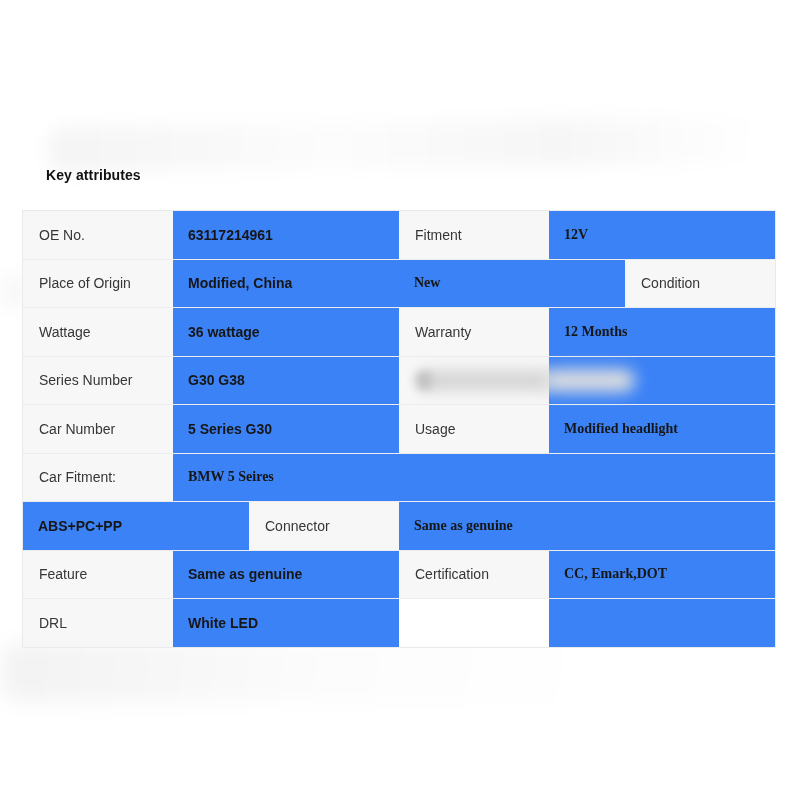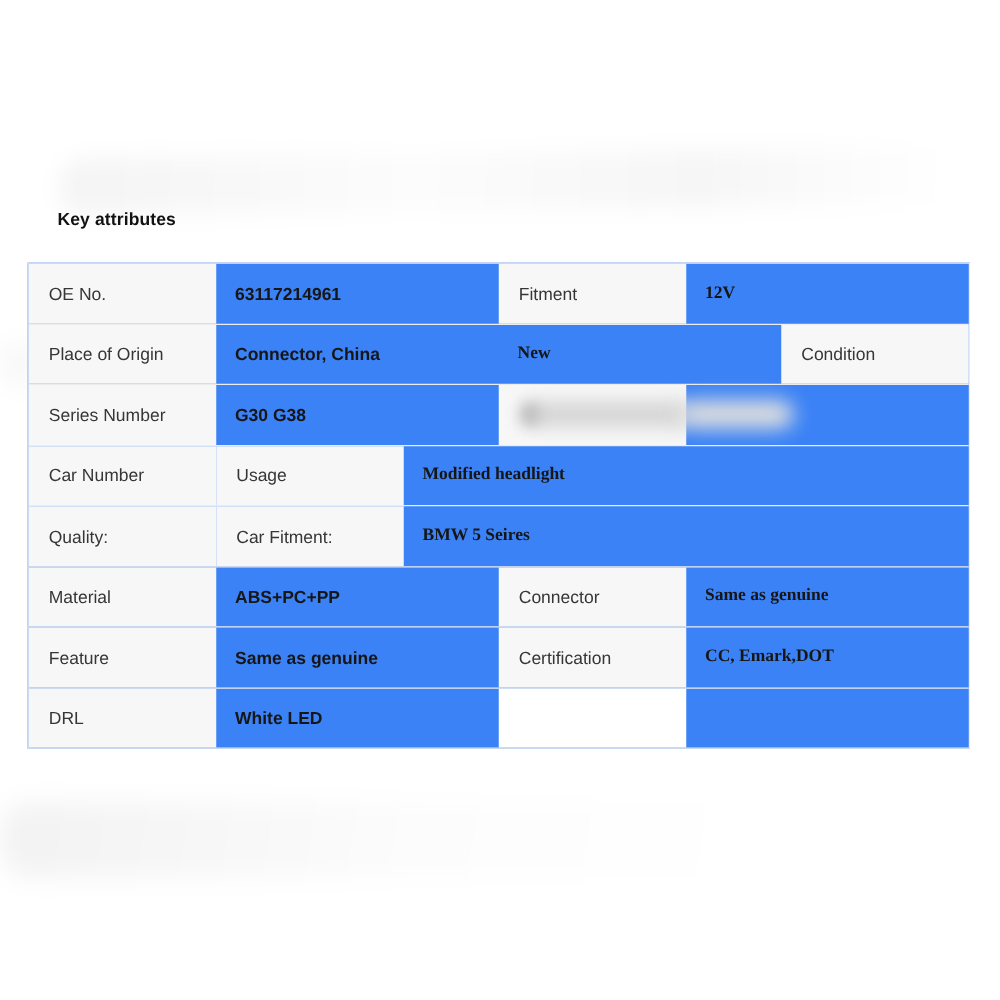--- a/index.html
+++ b/index.html
@@ -126,45 +126,50 @@
 
 <div class="attr-table">
     <div class="row">
       <div class="cell label">OE No.</div>
       <div class="cell value">63117214961</div>
       <div class="cell label">Fitment</div>
       <div class="cell value last">12V</div>
     </div>
     <div class="row">
       <div class="cell label">Place of Origin</div>
-      <div class="cell value">Connector, China</div>
+      <div class="cell value">Modified, China</div>
       <div class="cell value last">New</div>
       <div class="cell label">Condition</div>
+    </div>
+    <div class="row">
+      <div class="cell label">Wattage</div>
+      <div class="cell value">36 wattage</div>
+      <div class="cell label">Warranty</div>
+      <div class="cell value last">12 Months</div>
     </div>
     <div class="row">
       <div class="cell label">Series Number</div>
       <div class="cell value">G30 G38</div>
       <div class="cell label"></div>
       <div class="cell value last"></div>
       <div class="blob blob-a"></div>
       <div class="blob blob-b"></div>
       <div class="blob blob-c"></div>
     </div>
     <div class="row">
       <div class="cell label">Car Number</div>
+      <div class="cell value">5 Series G30</div>
       <div class="cell label">Usage</div>
       <div class="cell value last">Modified headlight</div>
     </div>
     <div class="row">
-      <div class="cell label">Quality:</div>
       <div class="cell label">Car Fitment:</div>
       <div class="cell value last">BMW 5 Seires</div>
     </div>
     <div class="row">
-      <div class="cell label">Material</div>
       <div class="cell value">ABS+PC+PP</div>
       <div class="cell label">Connector</div>
       <div class="cell value last">Same as genuine</div>
     </div>
     <div class="row">
       <div class="cell label">Feature</div>
       <div class="cell value">Same as genuine</div>
       <div class="cell label">Certification</div>
       <div class="cell value last">CC, Emark,DOT</div>
     </div>

